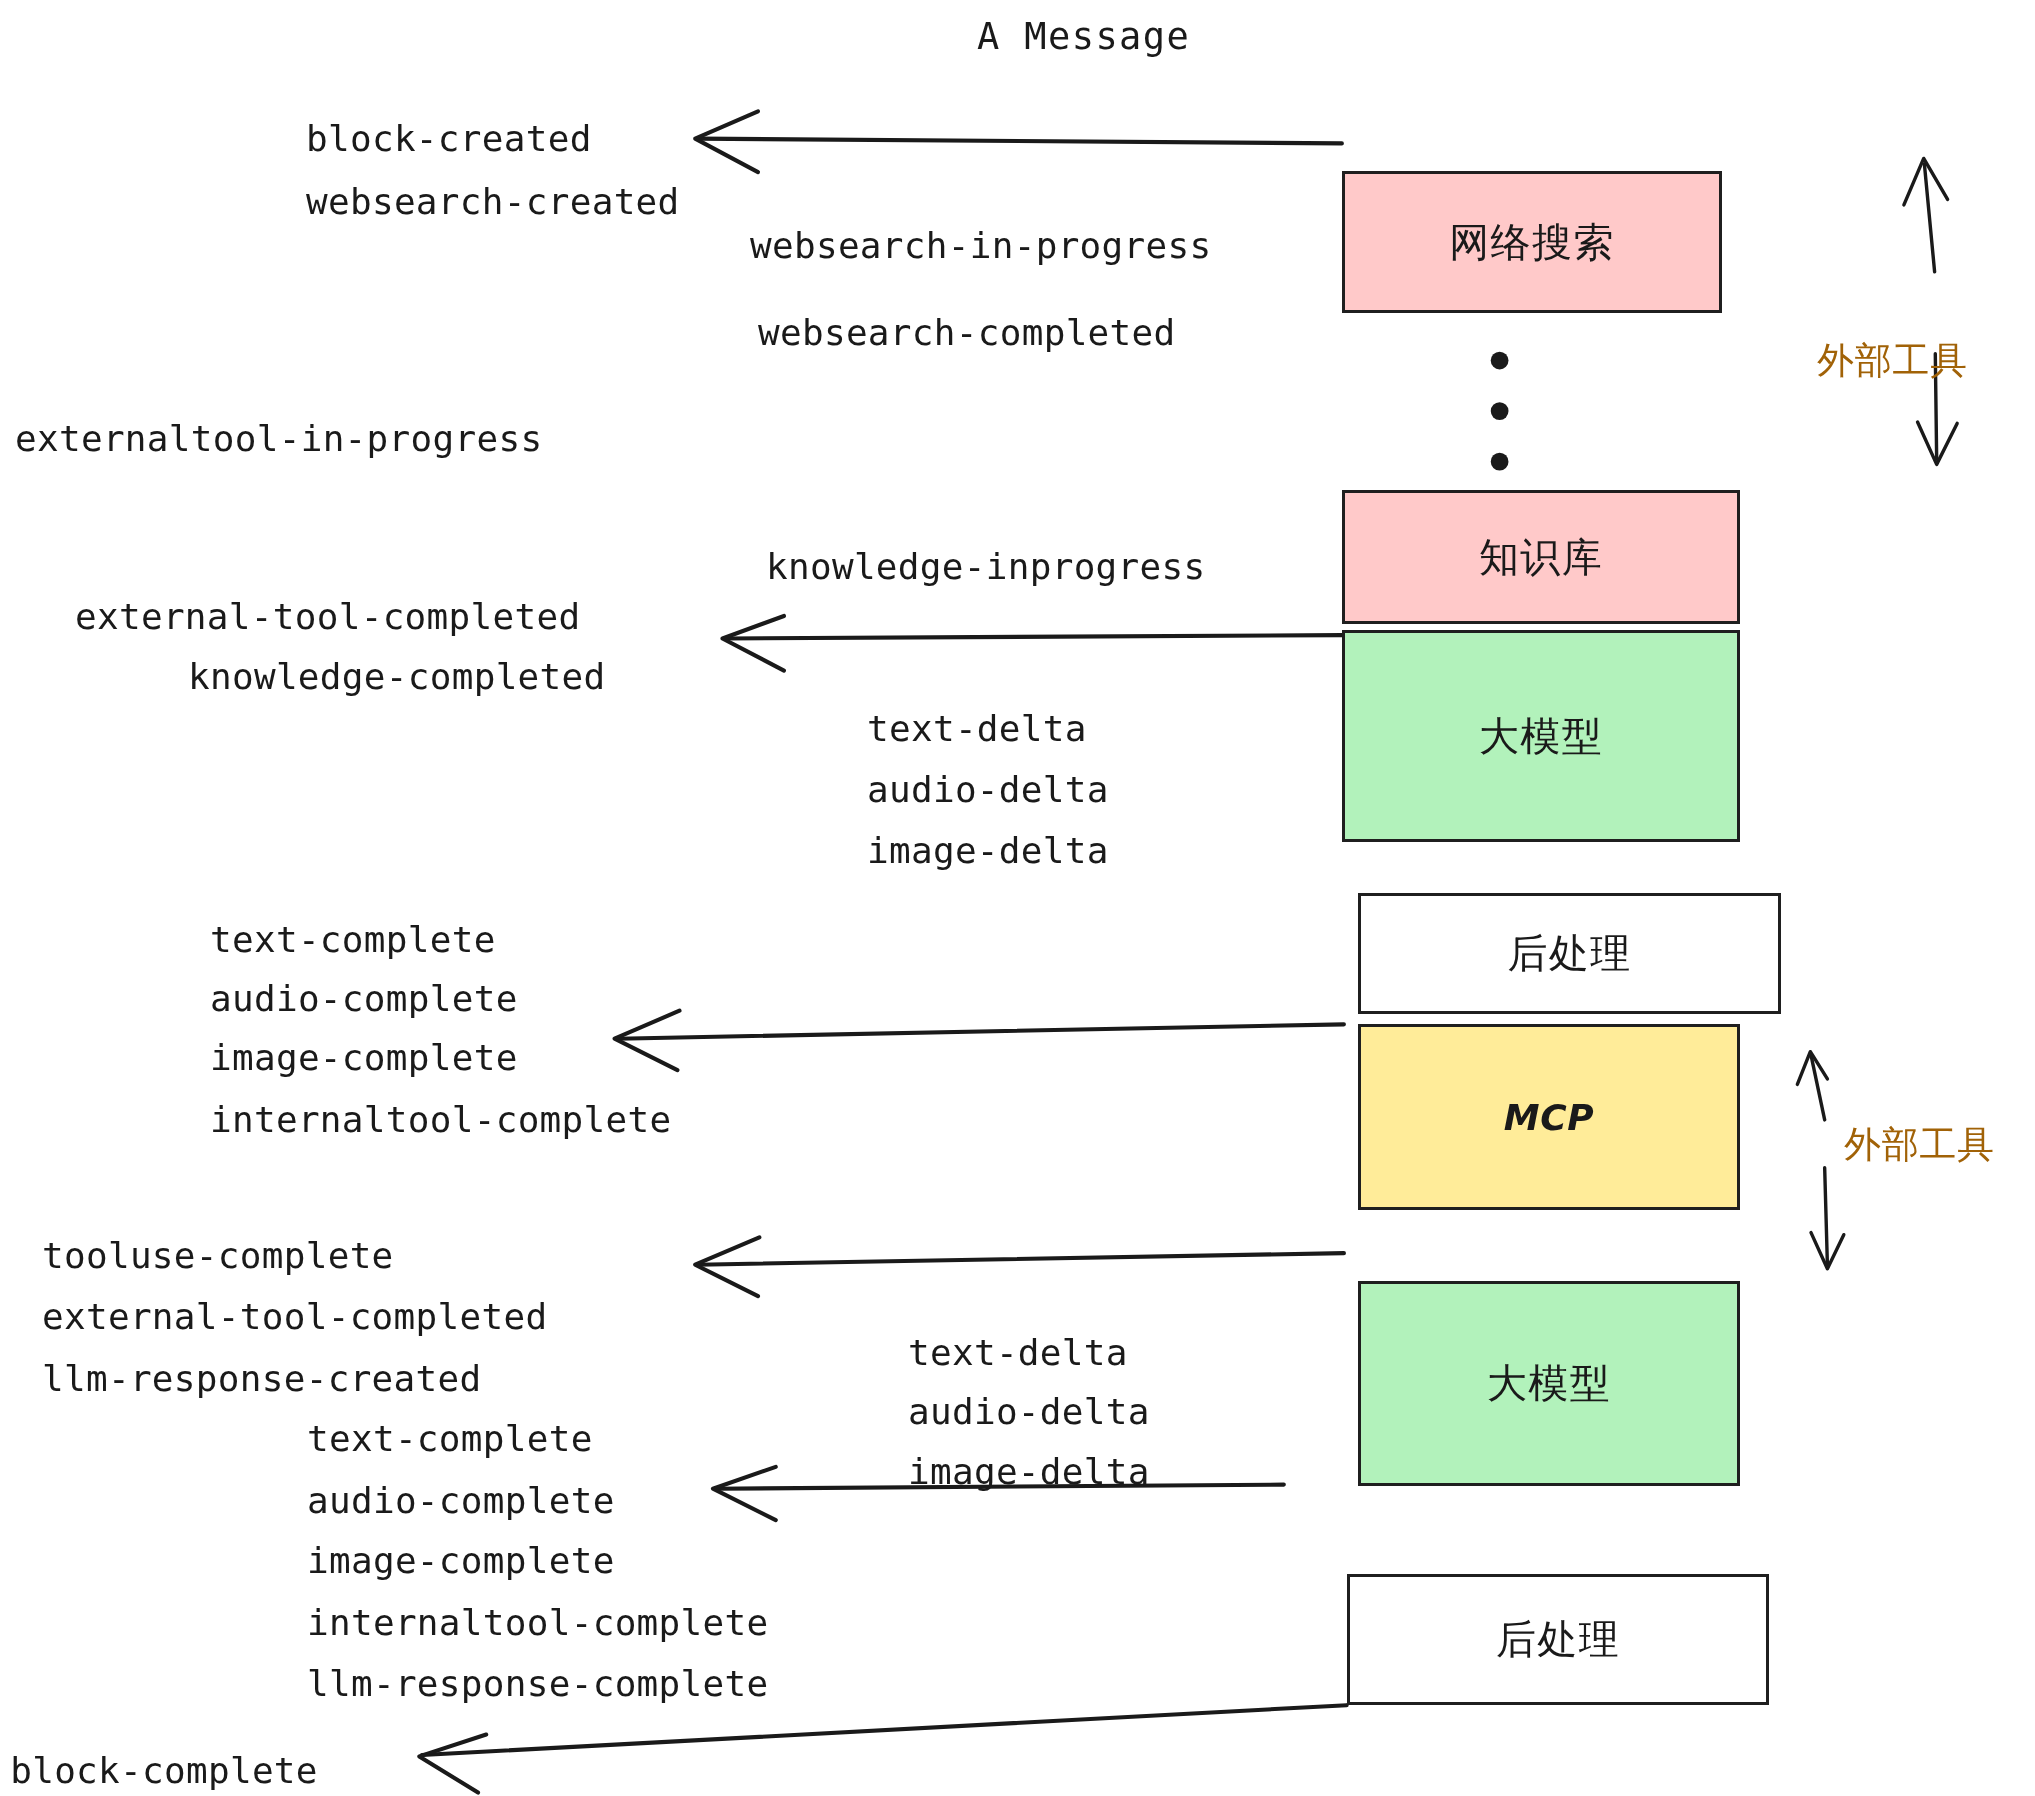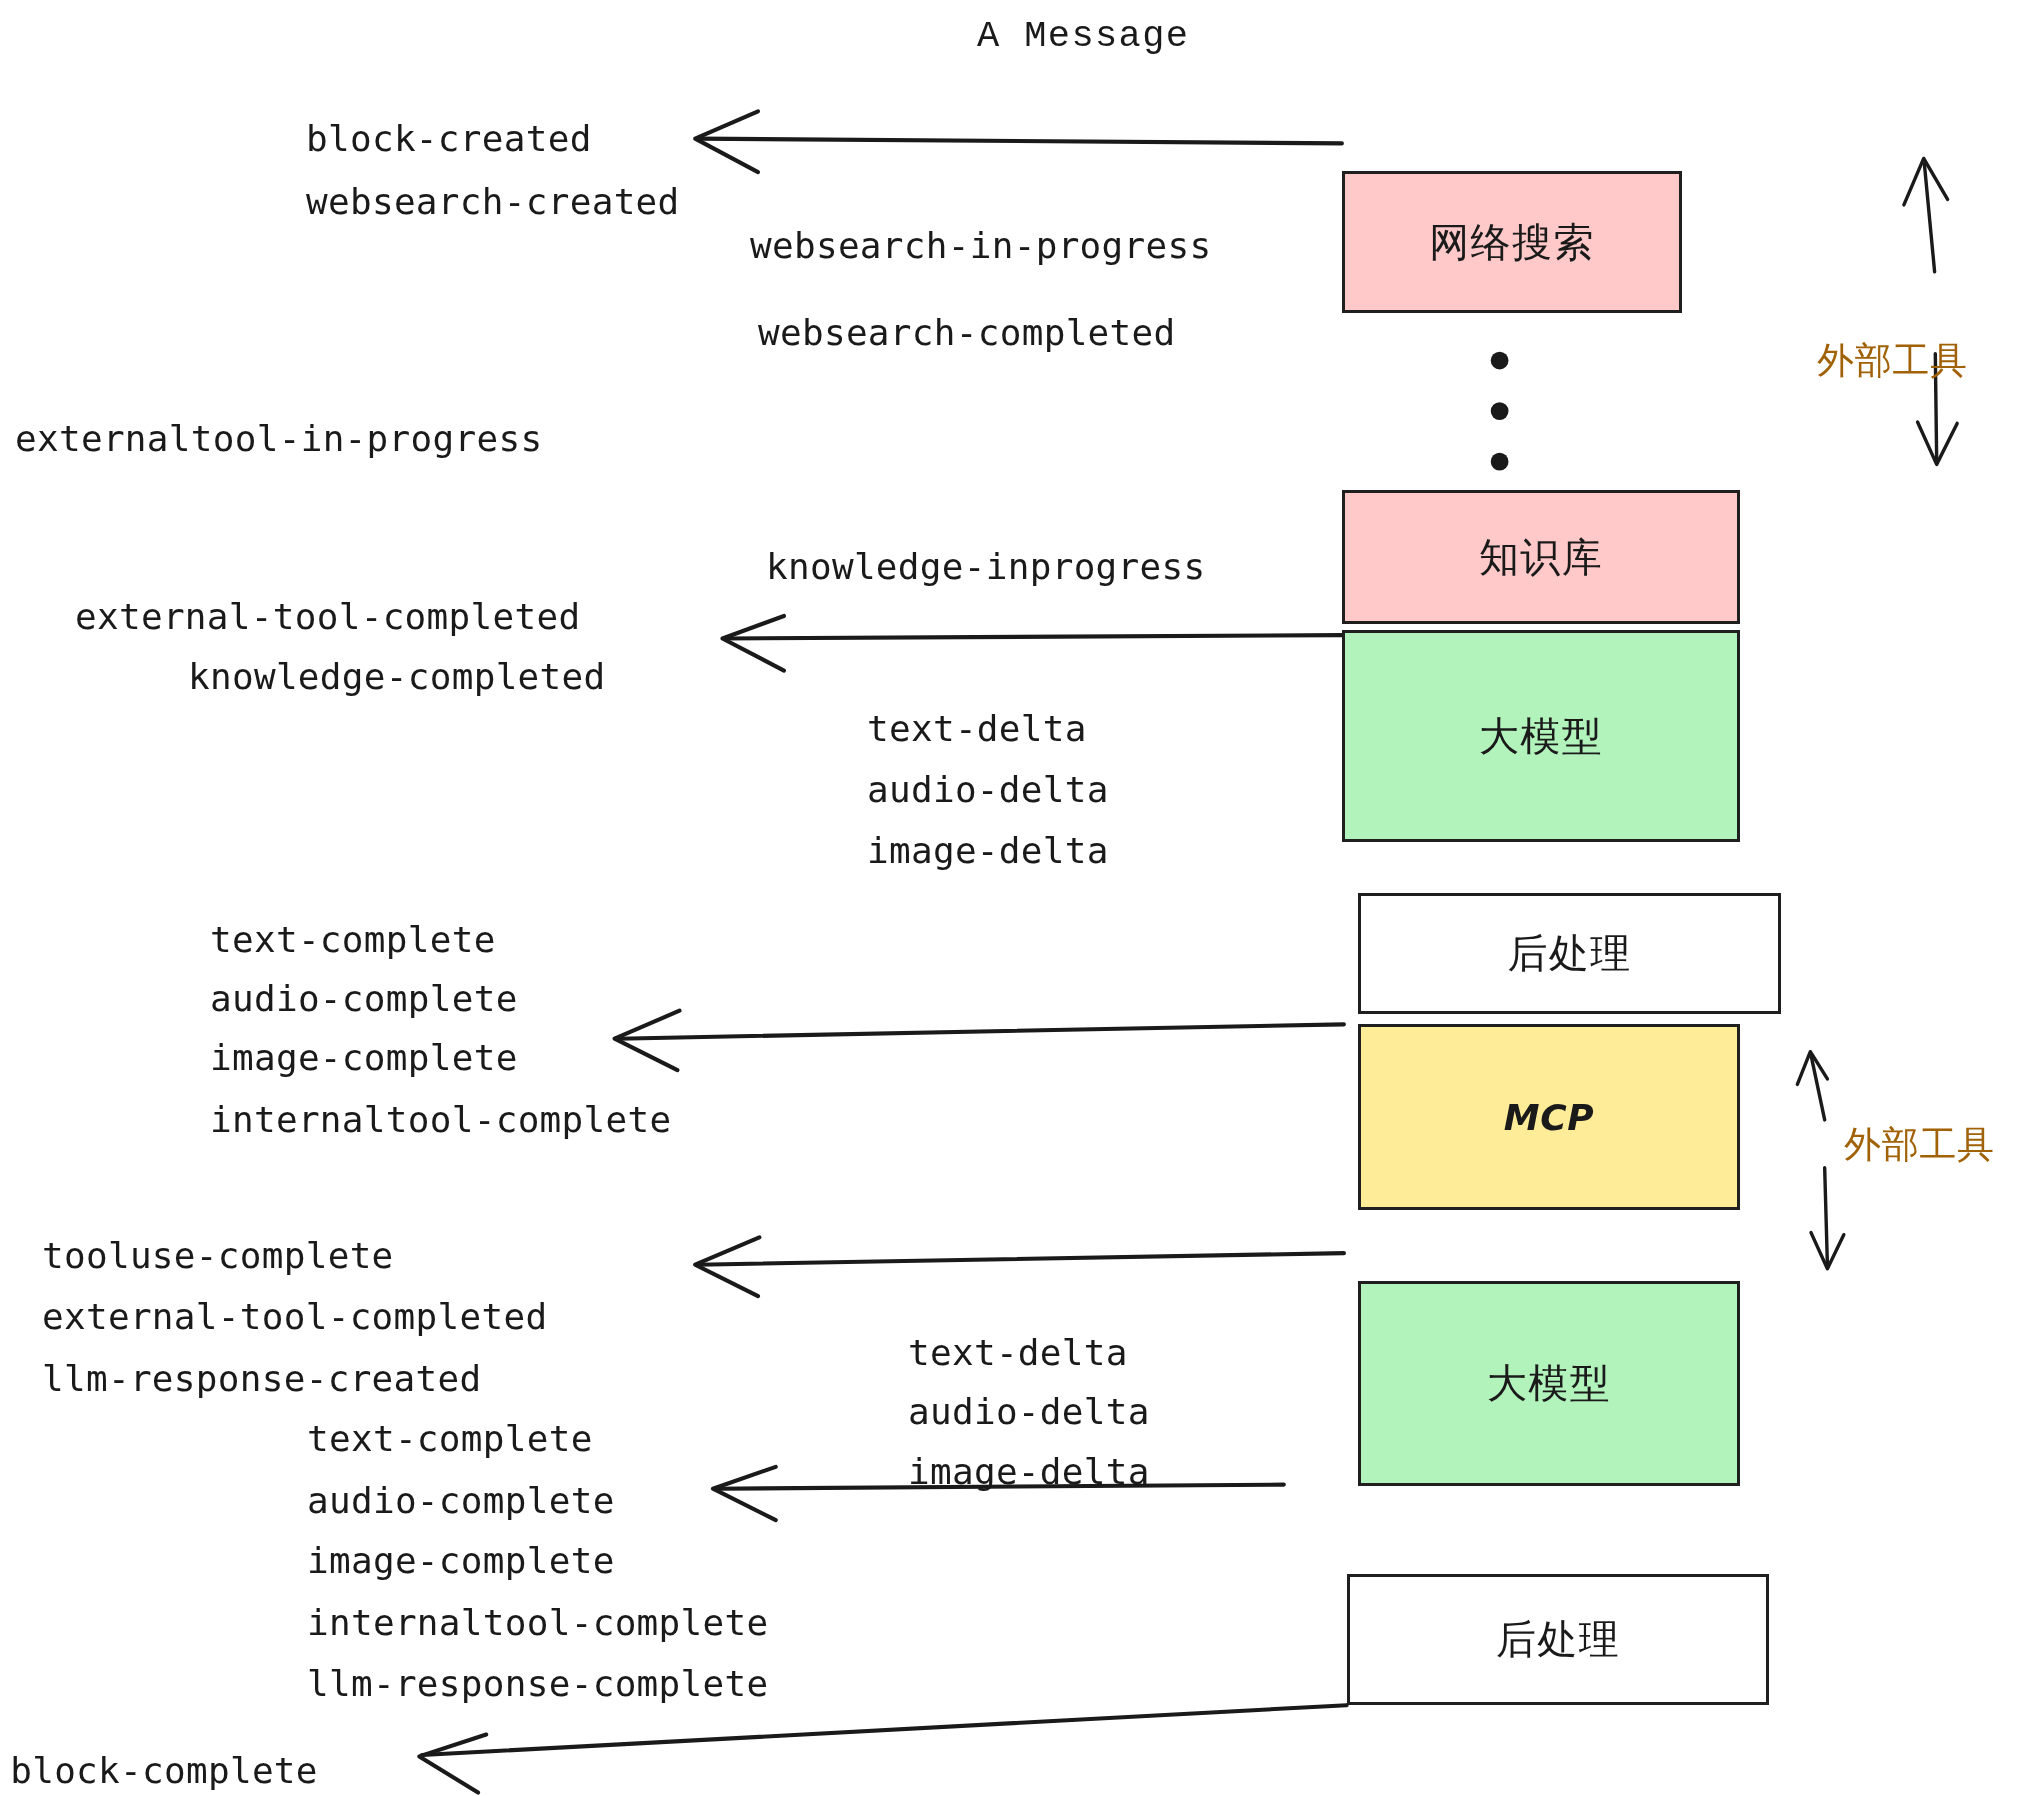--- a/index.html
+++ b/index.html
@@ -144,23 +144,23 @@
       <path class="stroke-thin" d="M2652 1805 L2676 1858 L2700 1808"></path>
     </g>
 
     <g>
       <circle class="dot" cx="2196" cy="528" r="13"></circle>
       <circle class="dot" cx="2196" cy="602" r="13"></circle>
       <circle class="dot" cx="2196" cy="676" r="13"></circle>
     </g>
   </svg>
 
-  <div class="title" style="left:977px; top:15px;font-family:Liberation Mono, monospace;">A Message</div>
-
-  <div class="box" style="left:1342px; top:171px; width:340px; height:142px; background:#ffc9c9;">
+  <div class="title" style="left:977px; top:15px;">A Message</div>
+
+  <div class="box" style="left:1342px; top:171px; width:380px; height:142px; background:#ffc9c9;">
     <span>网络搜索</span>
   </div>
 
   <div class="box" style="left:1342px; top:490px; width:398px; height:134px; background:#ffc9c9;">
     <span>知识库</span>
   </div>
 
   <div class="box" style="left:1342px; top:630px; width:398px; height:212px; background:#b2f2bb;">
     <span>大模型</span>
   </div>

